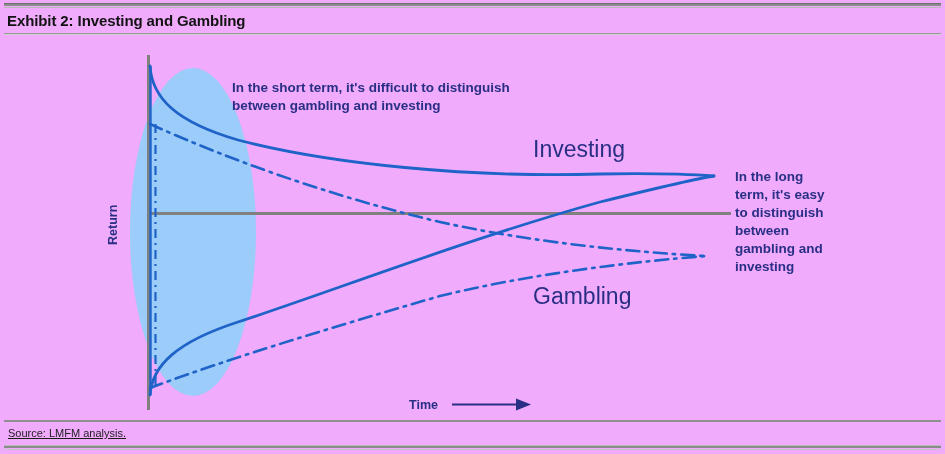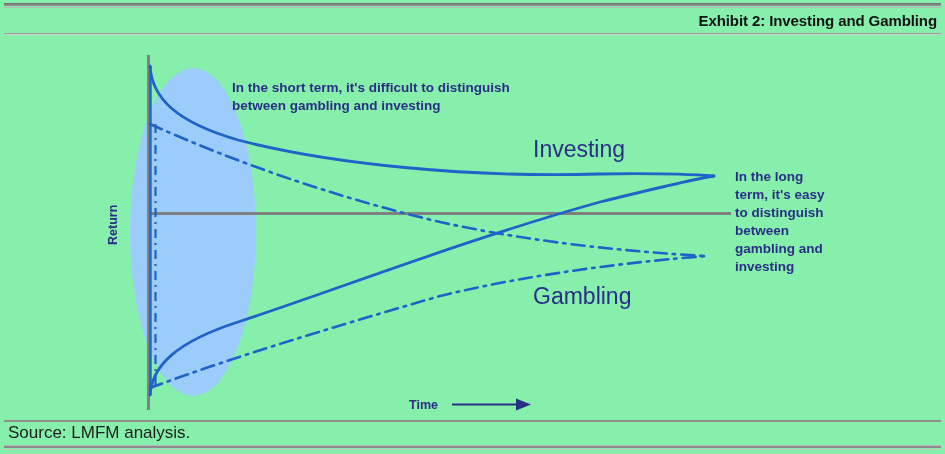--- a/index.html
+++ b/index.html
@@ -10,22 +10,21 @@
   body {
     width: 945px; height: 454px;
     font-family: "Liberation Sans", sans-serif;
     position: relative;
     overflow: hidden;
   }
   .exhibit {
     position: absolute;
     left: 0; top: 0;
     width: 945px; height: 454px;
-    background: #86efac;
-    text-align: right;
+    background: #f0abfc;
   }
 
   
   .rule-top-outer {
     position: absolute; left: 4px; top: 3px;
     width: 937px; height: 3px;
     background: #8b8b8b;
     border-top: 1px solid #6e6e6e;
   }
   .rule-top-inner {
@@ -66,25 +65,26 @@
 
   
   .rule-above-source {
     position: absolute; left: 4px; top: 420px;
     width: 937px; height: 2px;
     background: #8f8f8f;
   }
   .source-text {
     position: absolute;
     left: 8px; top: 426px;
-    font-size: 17px;
+    font-size: 11px;
     color: #1d1d1d;
     font-family: "Liberation Sans", sans-serif;
     white-space: nowrap;
     line-height: 14px;
+    text-decoration: underline;
   }
   .rule-bottom-outer {
     position: absolute; left: 4px; top: 445px;
     width: 937px; height: 3px;
     background: #8b8b8b;
     border-top: 1px solid #b9b9b9;
   }
   .rule-bottom-inner {
     position: absolute; left: 4px; top: 449px;
     width: 937px; height: 1px;

